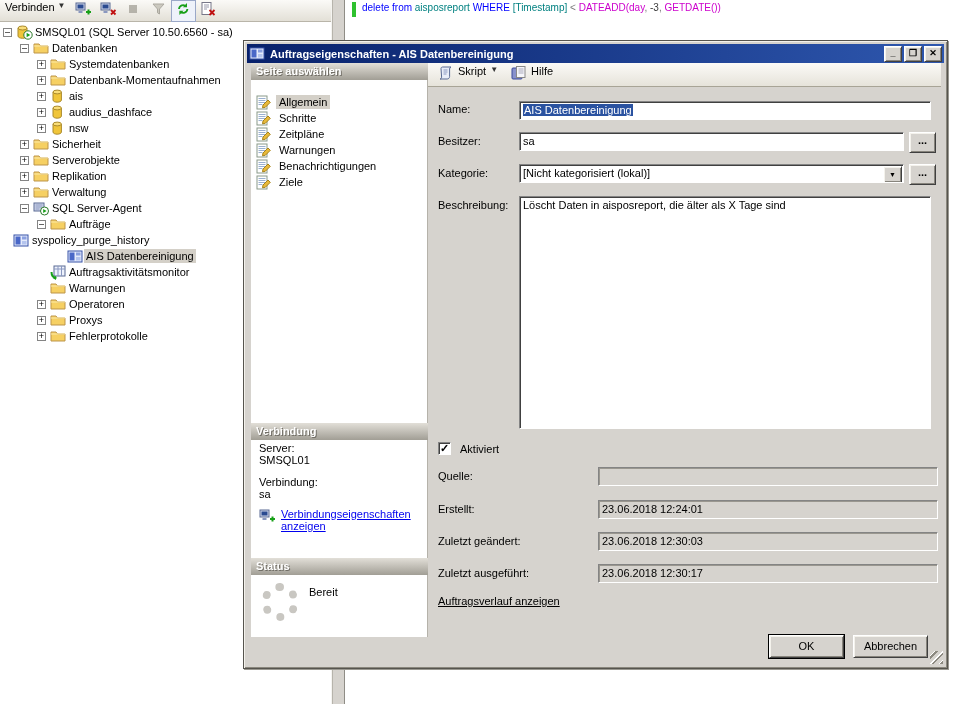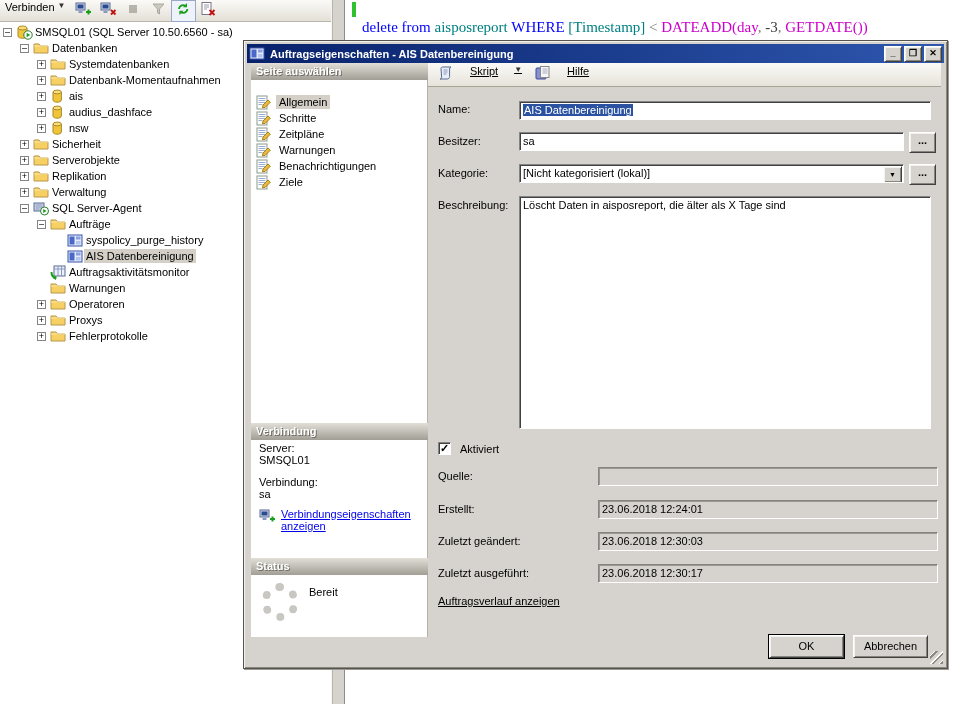--- a/index.html
+++ b/index.html
@@ -11,22 +11,22 @@
   .oe-toolbar{position:absolute;left:0;top:0;width:331px;height:22px;
               background:linear-gradient(#fbfaf7,#e3e0d7);border-bottom:1px solid #b9b5a9;
               display:flex;align-items:center;gap:2px;padding-left:1px;box-sizing:border-box;}
   .tbtn{height:20px;display:flex;align-items:flex-start;gap:3px;padding:0 3px;border:1px solid transparent;}
   .tbtn.framed{border:1px solid #9aa8c8;background:#eef2fa;}
   .tbtn .caret{font-size:8px;color:#333;}
   .splitter{position:absolute;left:331px;top:0;width:14px;height:704px;background:#d6d3ce;
             box-shadow:inset 1px 0 0 #f5f4f1, inset -1px 0 0 #8f8d86, inset 2px 0 0 #b7b4ac;}
   .editor{position:absolute;left:345px;top:0;width:634px;height:704px;background:#fff;}
   .changebar{position:absolute;left:7px;top:2px;width:4px;height:15px;background:#2fc12f;}
-  .sqlline{position:absolute;left:17px;top:19px;white-space:pre;
-           font-family:Liberation Serif, serif;font-size:15px;}
+  .sqlline{position:absolute;left:17px;top:2px;white-space:pre;
+           font-family:Liberation Sans, sans-serif;font-size:10px;}
 
   
   .tree{position:absolute;left:0;top:24px;width:331px;}
   .tree-row{height:16px;display:flex;align-items:center;white-space:nowrap;}
   .expander{width:9px;height:9px;box-sizing:border-box;border:1px solid #848484;background:#fff;
             font-size:9px;line-height:7px;text-align:center;margin-right:4px;flex:none;color:#000;}
   .expander.hidden{visibility:hidden;}
   .ticon{width:17px;height:16px;flex:none;display:inline-flex;align-items:center;justify-content:center;}
   .tlabel{padding:1px 2px;}
   .tlabel.selected{background:#d4d0c8;}
@@ -45,21 +45,21 @@
           box-shadow:inset 1px 1px 0 #f4f2ec, inset -1px -1px 0 #8a877d, 1px 1px 0 #9a9890;}
   .titlebar{position:absolute;left:3px;top:3px;right:3px;height:19px;
             background:linear-gradient(to right,#08216b,#2e57ae);display:flex;align-items:center;
             padding:0 2px;color:#fff;font-weight:bold;}
   .titlebar .ttext{flex:1;margin-left:4px;overflow:hidden;white-space:nowrap;}
   .winbtn{width:16px;height:14px;margin-left:2px;display:flex;align-items:center;justify-content:center;
           font-size:9px;font-weight:bold;color:#000;line-height:1;}
   .dlg-toolbar{position:absolute;left:184px;top:22px;width:513px;height:24px;
                background:linear-gradient(#fbfaf7,#e6e3da);border-bottom:1px solid #a8a496;
                display:flex;align-items:center;gap:4px;padding-left:5px;box-sizing:border-box;}
-  .dlg-toolbar .tbtn{gap:16px;text-decoration:underline;}
+  .dlg-toolbar .tbtn{gap:4px;}
 
   .left-pane{position:absolute;left:7px;top:22px;width:177px;height:600px;background:#d6d3ce;}
   .sec-hdr{height:17px;background:linear-gradient(#e2dfd8,#a19e95);color:#fff;font-weight:bold;
            padding:2px 0 14px 5px;box-sizing:border-box;text-shadow:1px 1px 0 #716e66;}
   .white-box{background:#fff;border-right:1px solid #b5b2aa;}
   .page-row{height:16px;display:flex;align-items:center;gap:4px;padding-left:4px;}
   .page-row .plabel{padding:1px 3px;}
   .page-row .plabel.selected{background:#d4d0c8;}
 
   .conn-label{color:#000;padding:2px 0 0 8px;}
@@ -278,21 +278,21 @@
         <div class="tree-row" style="padding-left: 37px;">
           <span class="expander">–</span>
           <span class="ticon">
             <svg width="17" height="16">
               <path d="M1 4h5l1.6 2H15v7H1z" fill="#f6d063" stroke="#bd954a"></path>
               <path d="M1 6h14" stroke="#fbe9a8"></path>
             </svg>
           </span>
           <span class="tlabel">Aufträge</span>
         </div>
-        <div class="tree-row" style="padding-left: 54px;">
+        <div class="tree-row" style="">
           <span class="expander hidden">+</span>
           <span class="ticon">
             <svg width="17" height="15">
               <rect x="1" y="2" width="14" height="11" fill="#e4eafb" stroke="#3752a8"></rect>
               <rect x="2.5" y="3.5" width="5" height="8" fill="#4a68c8"></rect>
               <rect x="9" y="3.5" width="4.5" height="3" fill="#8aa0e0"></rect>
               <rect x="9" y="8" width="4.5" height="3.5" fill="#b4c4ee"></rect>
             </svg>
           </span>
           <span class="tlabel">syspolicy_purge_history</span>

